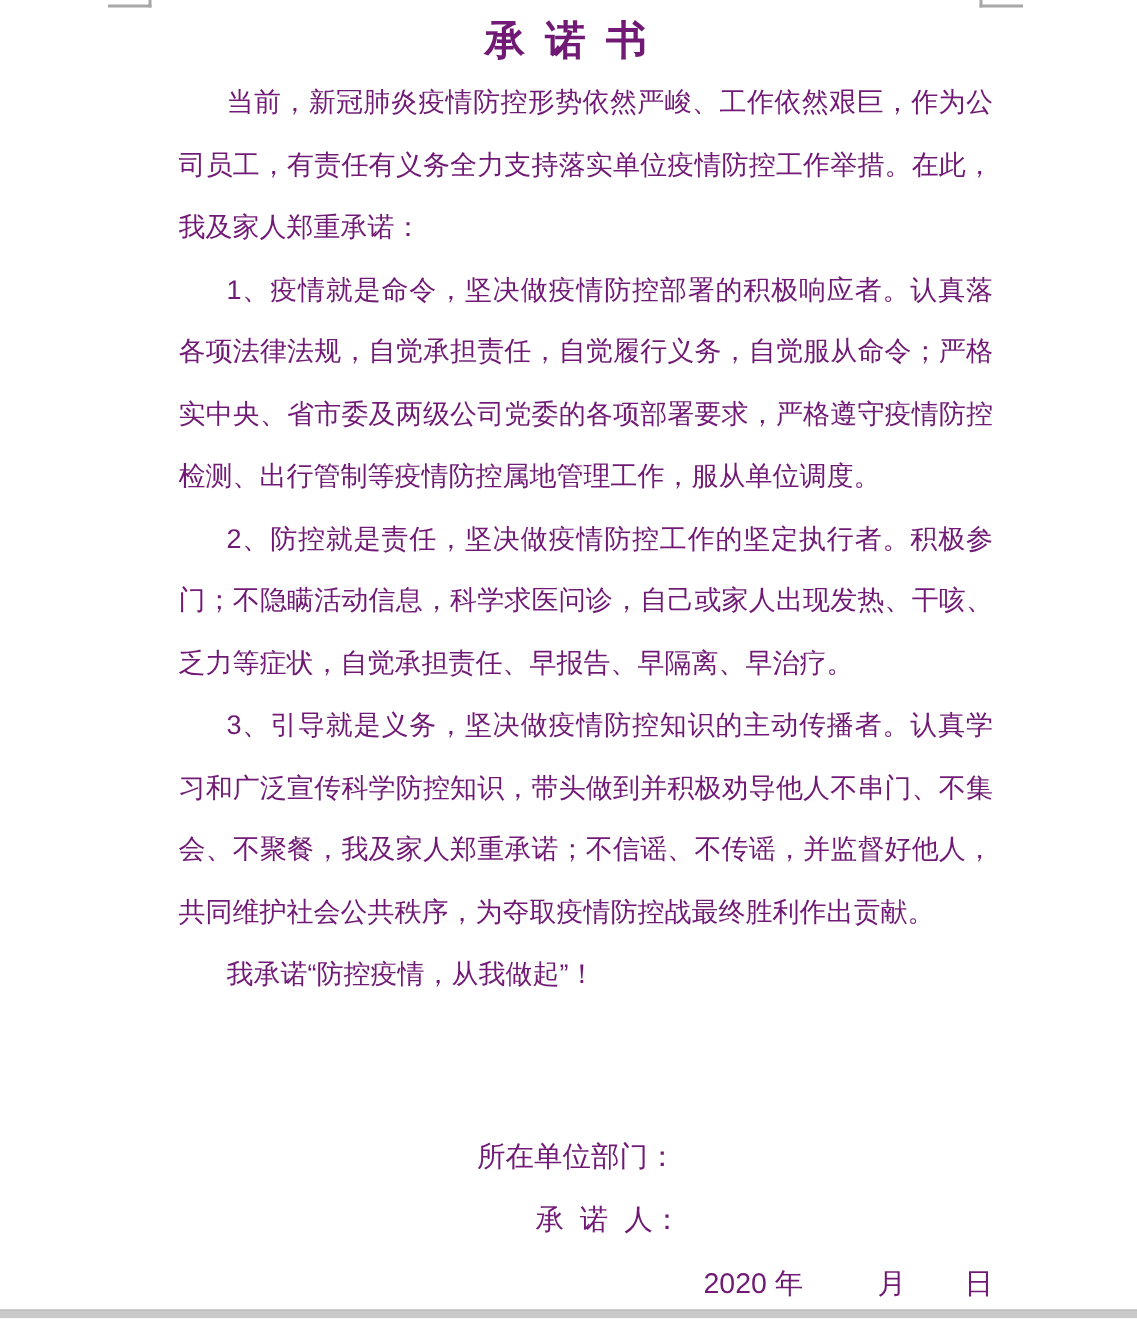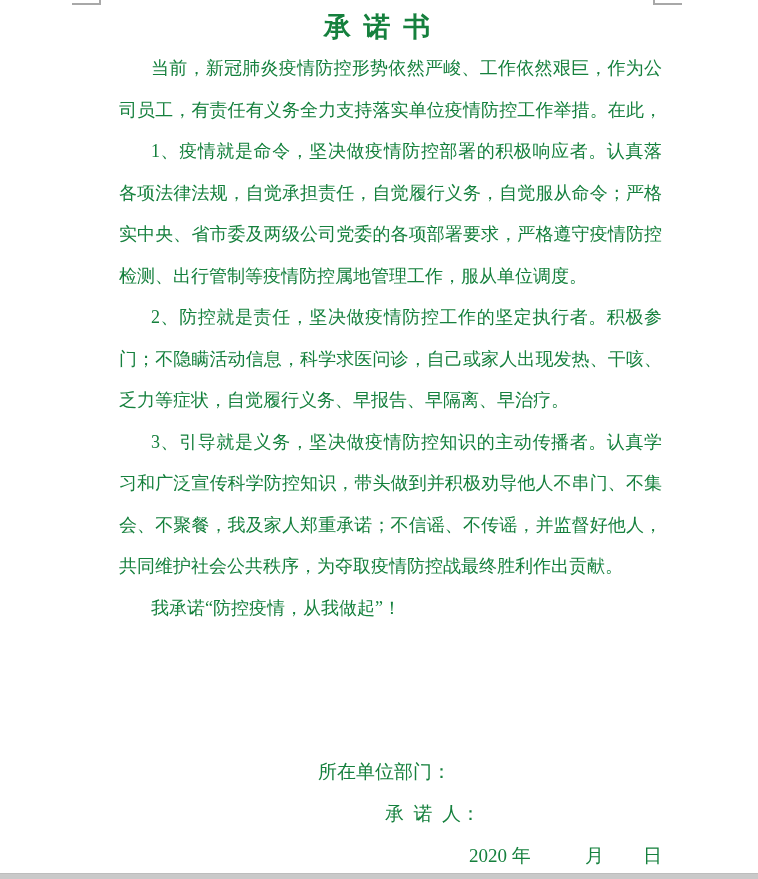--- a/index.html
+++ b/index.html
@@ -2,22 +2,22 @@
 <html><head>
 <meta charset="utf-8">
 <style>
   html, body { margin: 0; padding: 0; background: #ffffff; }
   .page {
     position: relative;
     width: 758px;
     height: 879px;
     background: #ffffff;
     overflow: hidden;
-    font-family: Liberation Serif, serif;
-    color: #15803d;
+    font-family: Liberation Sans, sans-serif;
+    color: #701a75;
   }
   
   .crop { position: absolute; background: #a8a8a8; }
   .crop-tl-h { left: 72px;  top: 3px; width: 29px; height: 2px; }
   .crop-tl-v { left: 99px;  top: 0;   width: 2px;  height: 5px; }
   .crop-tr-h { left: 653px; top: 3px; width: 29px; height: 2px; }
   .crop-tr-v { left: 653px; top: 0;   width: 2px;  height: 5px; }
 
   .doc-title {
     position: absolute;
@@ -45,21 +45,21 @@
   .body-line.indent { padding-left: 32px; }
   .body-line.last   { text-align-last: left; }
 
   .sig-line {
     position: absolute;
     font-size: 19px;
     white-space: pre-wrap;
     line-height: 24px;
   }
   .sig-unit   { left: 318px; top: 760px; }
-  .sig-signer { left: 357px; top: 802px; margin-left: 28px; }
+  .sig-signer { left: 357px; top: 802px; }
 
   .date-line { position: absolute; left: 0; top: 843px; width: 670px; height: 24px; }
   .date-part { position: absolute; font-size: 19px; white-space: pre-wrap; }
   .date-year  { left: 469px; }
   .date-month { left: 585px; }
   .date-day   { left: 643px; }
 
   .bottom-bar {
     position: absolute;
     left: 0; top: 873px;
@@ -77,27 +77,28 @@
   <span class="crop crop-tl-h"></span>
   <span class="crop crop-tl-v"></span>
   <span class="crop crop-tr-h"></span>
   <span class="crop crop-tr-v"></span>
 
   <div class="doc-title">承 诺 书</div>
 
   <div class="doc-body">
       <div class="body-line indent">当前，新冠肺炎疫情防控形势依然严峻、工作依然艰巨，作为公</div>
       <div class="body-line">司员工，有责任有义务全力支持落实单位疫情防控工作举措。在此，</div>
+      <div class="body-line last">我及家人郑重承诺：</div>
       <div class="body-line indent">1、疫情就是命令，坚决做疫情防控部署的积极响应者。认真落</div>
       <div class="body-line">各项法律法规，自觉承担责任，自觉履行义务，自觉服从命令；严格</div>
       <div class="body-line">实中央、省市委及两级公司党委的各项部署要求，严格遵守疫情防控</div>
       <div class="body-line last">检测、出行管制等疫情防控属地管理工作，服从单位调度。</div>
       <div class="body-line indent">2、防控就是责任，坚决做疫情防控工作的坚定执行者。积极参</div>
       <div class="body-line">门；不隐瞒活动信息，科学求医问诊，自己或家人出现发热、干咳、</div>
-      <div class="body-line last">乏力等症状，自觉履行义务、早报告、早隔离、早治疗。</div>
+      <div class="body-line last">乏力等症状，自觉承担责任、早报告、早隔离、早治疗。</div>
       <div class="body-line indent">3、引导就是义务，坚决做疫情防控知识的主动传播者。认真学</div>
       <div class="body-line">习和广泛宣传科学防控知识，带头做到并积极劝导他人不串门、不集</div>
       <div class="body-line">会、不聚餐，我及家人郑重承诺；不信谣、不传谣，并监督好他人，</div>
       <div class="body-line last">共同维护社会公共秩序，为夺取疫情防控战最终胜利作出贡献。</div>
       <div class="body-line indent last">我承诺“防控疫情，从我做起”！</div>
     </div>
 
   <div class="sig-line sig-unit">所在单位部门：</div>
   <div class="sig-line sig-signer">承  诺  人：</div>
 

